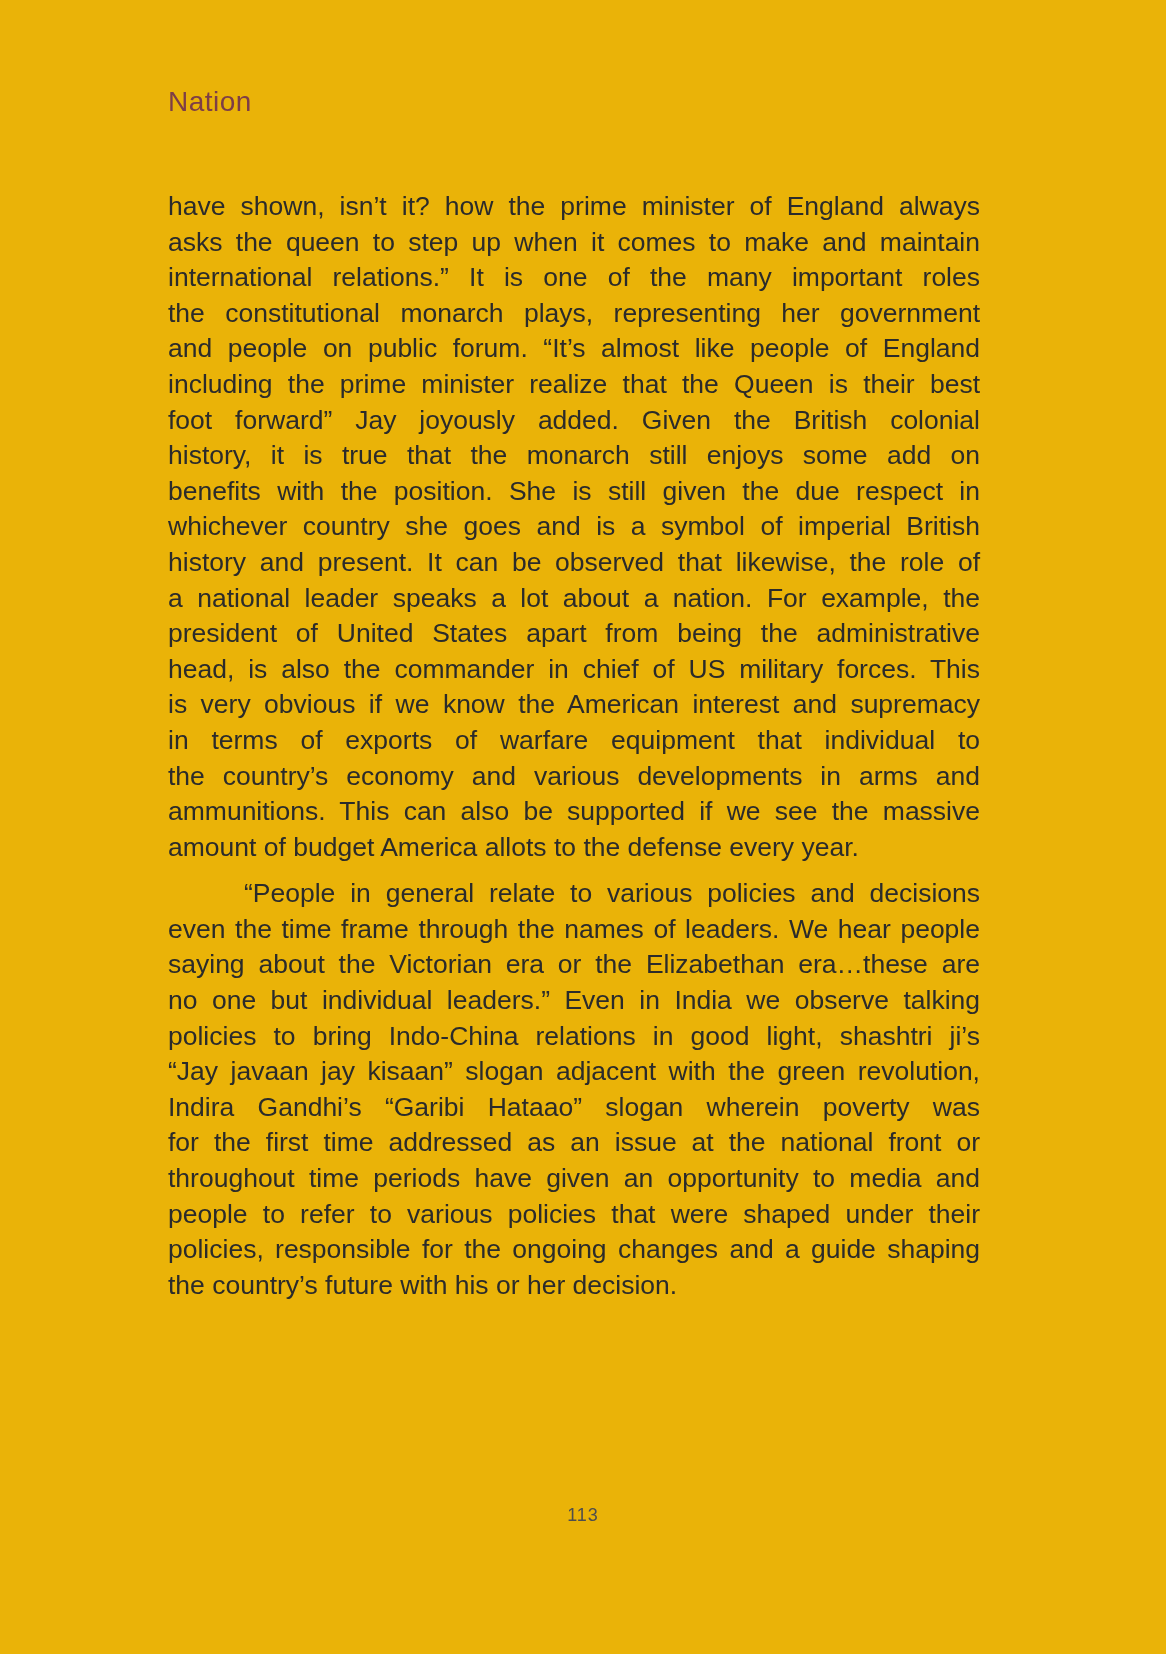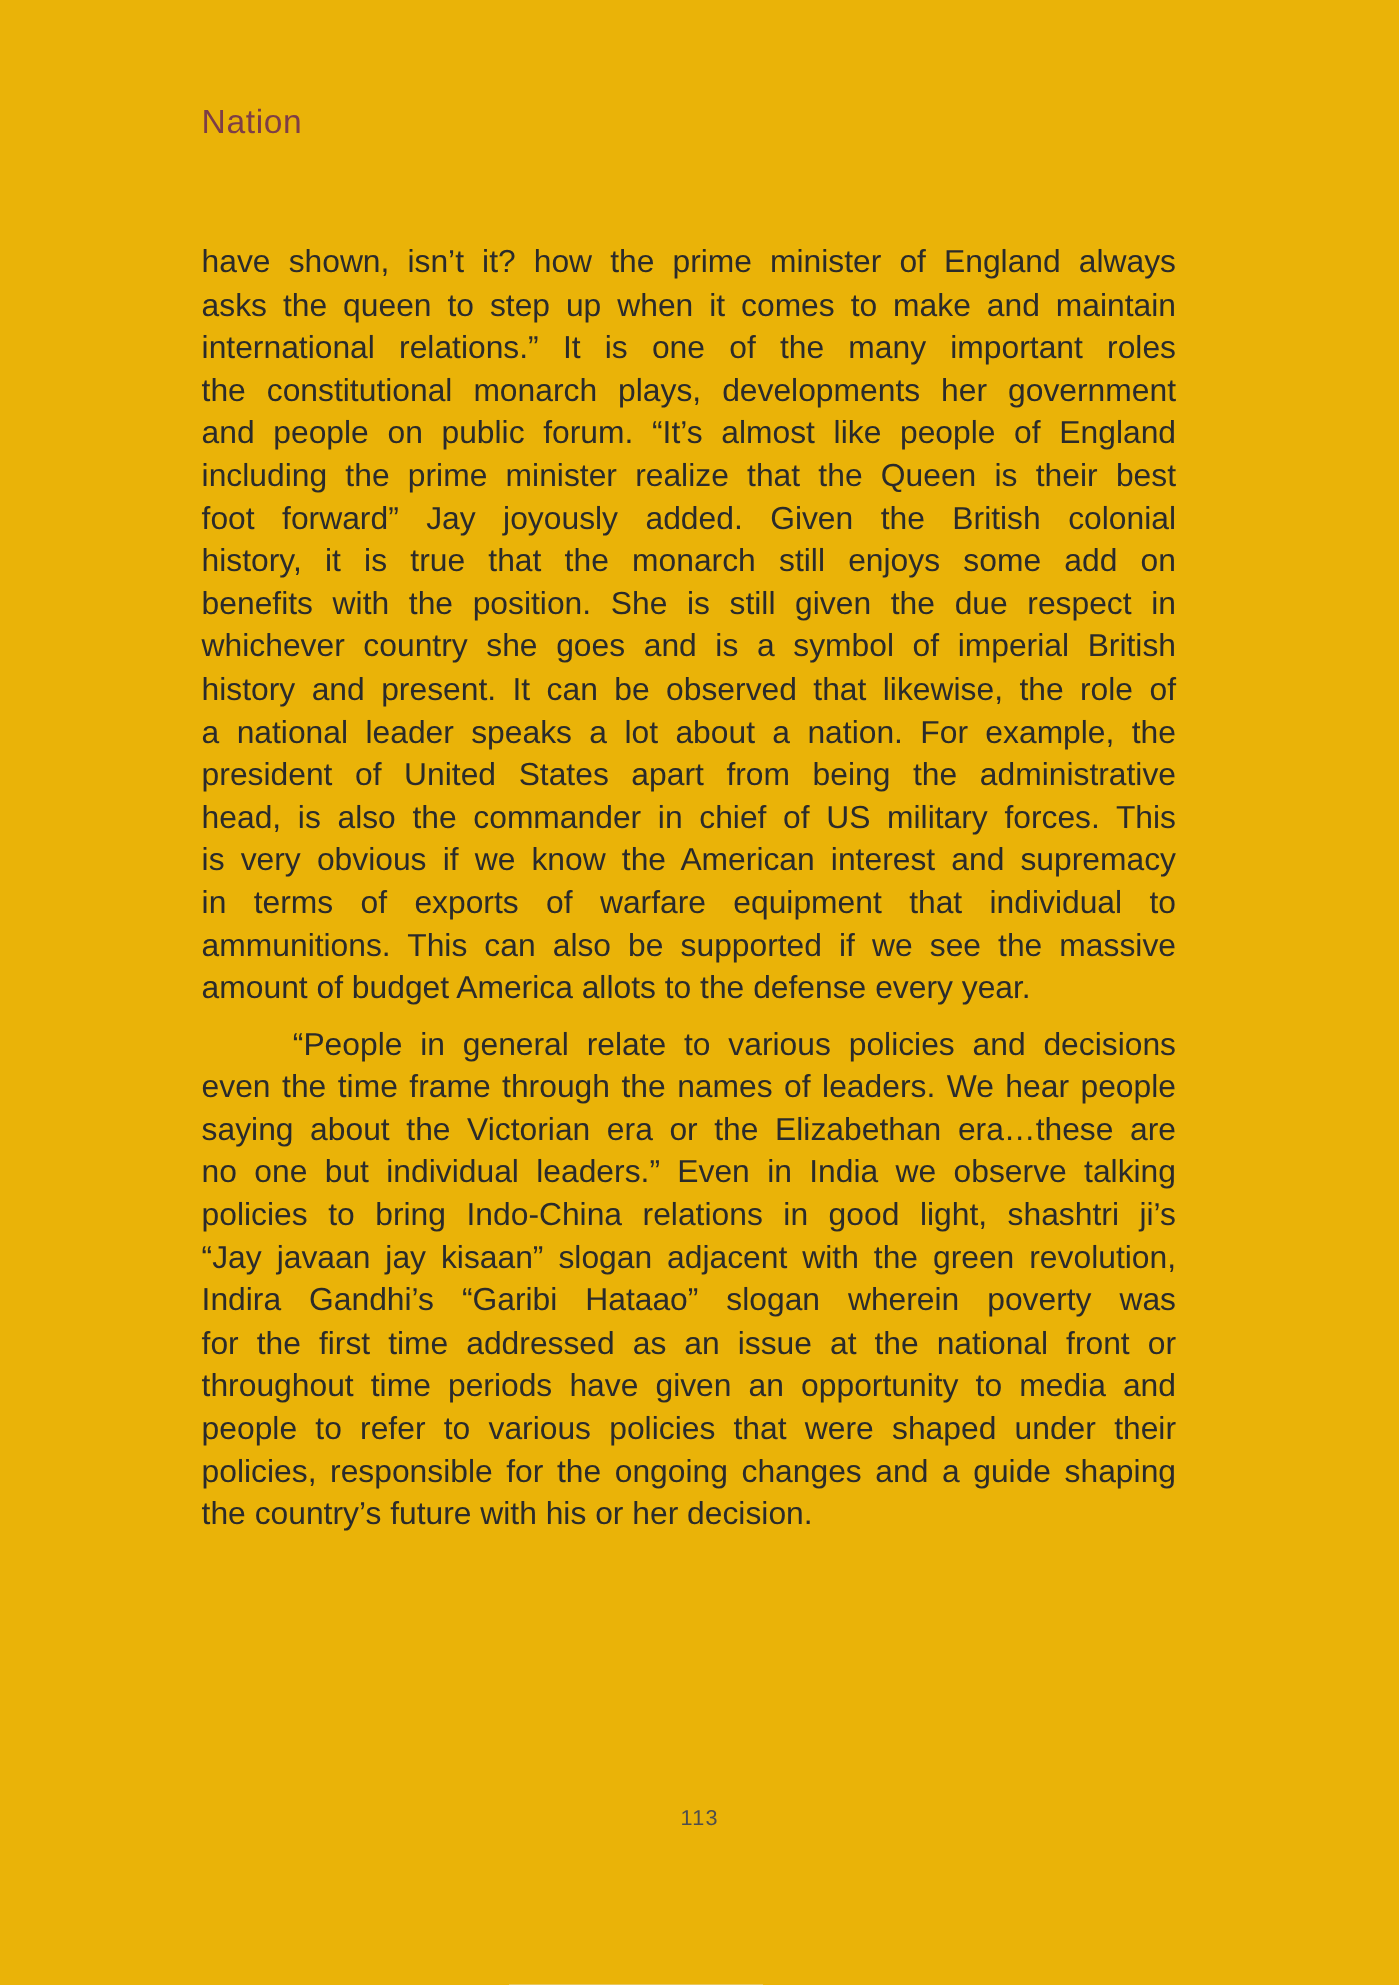--- a/index.html
+++ b/index.html
@@ -21,21 +21,21 @@
     position: absolute;
     left: 168px;
     top: 86px;
     font-size: 28px;
     letter-spacing: 0.5px;
     color: #7d3e47;
   }
   .body-text {
     position: absolute;
     left: 168px;
-    top: 201px;
+    top: 189px;
     width: 812px;
     font-size: 26.5px;
     line-height: 35.6px;
   }
   .paragraph { margin: 0; }
   .paragraph + .paragraph { margin-top: 11px; }
   .line {
     text-align: justify;
     text-align-last: justify;
     white-space: normal;
@@ -62,33 +62,34 @@
 
 <div class="page">
 
   <div class="running-head">Nation</div>
 
   <div class="body-text">
     <div class="paragraph">
         <div class="line line-first">have shown, isn’t it? how the prime minister of England always</div>
         <div class="line">asks the queen to step up when it comes to make and maintain</div>
         <div class="line">international relations.” It is one of the many important roles</div>
-        <div class="line">the constitutional monarch plays, developments her government</div>
+        <div class="line">the constitutional monarch plays, representing her government</div>
         <div class="line">and people on public forum. “It’s almost like people of England</div>
         <div class="line">including the prime minister realize that the Queen is their best</div>
         <div class="line">foot forward” Jay joyously added. Given the British colonial</div>
         <div class="line">history, it is true that the monarch still enjoys some add on</div>
         <div class="line">benefits with the position. She is still given the due respect in</div>
         <div class="line">whichever country she goes and is a symbol of imperial British</div>
         <div class="line">history and present. It can be observed that likewise, the role of</div>
         <div class="line">a national leader speaks a lot about a nation. For example, the</div>
         <div class="line">president of United States apart from being the administrative</div>
         <div class="line">head, is also the commander in chief of US military forces. This</div>
         <div class="line">is very obvious if we know the American interest and supremacy</div>
         <div class="line">in terms of exports of warfare equipment that individual to</div>
+        <div class="line">the country’s economy and various developments in arms and</div>
         <div class="line">ammunitions. This can also be supported if we see the massive</div>
         <div class="line line-last">amount of budget America allots to the defense every year.</div>
       </div>
     <div class="paragraph indent-first">
         <div class="line line-first">“People in general relate to various policies and decisions</div>
         <div class="line">even the time frame through the names of leaders. We hear people</div>
         <div class="line">saying about the Victorian era or the Elizabethan era…these are</div>
         <div class="line">no one but individual leaders.” Even in India we observe talking</div>
         <div class="line">policies to bring Indo-China relations in good light, shashtri ji’s</div>
         <div class="line">“Jay javaan jay kisaan” slogan adjacent with the green revolution,</div>

